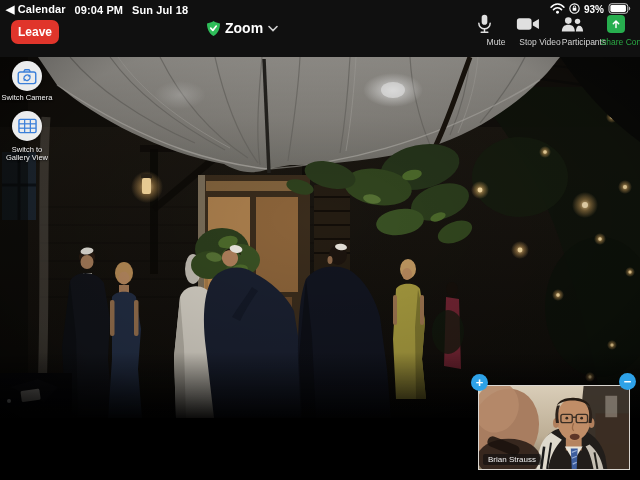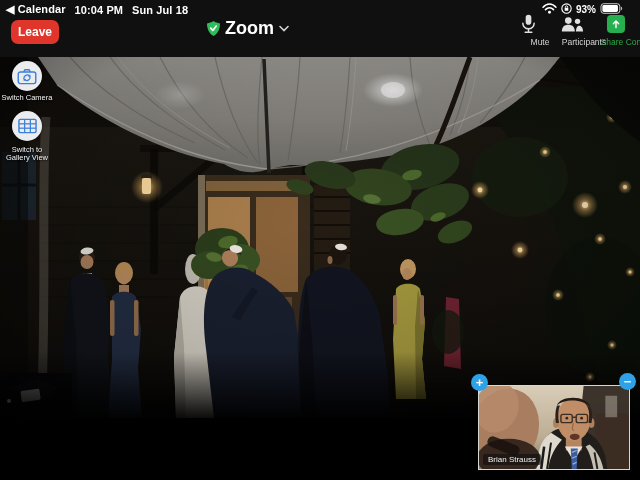--- a/index.html
+++ b/index.html
@@ -4,28 +4,28 @@
 <style>
   html,body{margin:0;padding:0;background:#000;}
   .screen{position:relative;width:640px;height:480px;background:#3b82f6;overflow:hidden;
           font-family:"Liberation Sans",sans-serif;-webkit-font-smoothing:antialiased;}
   .abs{position:absolute;}
   
   .topchrome{left:0;top:0;width:640px;height:57px;background:#101010;}
   .statusbar{left:0;top:0;width:640px;height:18px;}
   .st-left{left:6px;top:3px;display:flex;gap:9px;align-items:center;color:#fff;
            font-size:11px;font-weight:700;letter-spacing:.1px;}
-  .st-right{right:16px;top:3px;display:flex;gap:4px;align-items:center;color:#fff;
+  .st-right{right:8px;top:3px;display:flex;gap:4px;align-items:center;color:#fff;
             font-size:10px;font-weight:700;}
   .leave-btn{left:11px;top:20px;width:48px;height:18px;background:#e0352b;border:none;
              border-radius:7px;color:#fff;font-size:12px;font-weight:700;
              font-family:"Liberation Sans",sans-serif;display:flex;align-items:center;
              justify-content:center;padding:12px;cursor:pointer;}
   .meet-title{left:207px;top:18px;height:20px;display:flex;align-items:center;gap:5px;
-              color:#fff;font-size:18px;font-weight:700;cursor:pointer;}
+              color:#fff;font-size:14px;font-weight:700;cursor:pointer;}
   .tools{right:2px;top:14px;display:flex;}
   .tool{width:44px;display:flex;flex-direction:column;align-items:center;gap:3px;
         cursor:pointer;}
   .tool .ticon{height:20px;display:flex;align-items:center;justify-content:center;}
   .tool .tlabel{font-size:8.5px;color:#d4d4d4;white-space:nowrap;margin-left:24px;}
   .tool .tlabel.green{color:#2aa843;}
   .share-sq{width:18px;height:18px;background:#27ae4e;border-radius:4px;display:flex;
             align-items:center;justify-content:center;}
   
   .video-area{left:0;top:57px;width:640px;height:361px;background:#0c0b09;}
@@ -50,21 +50,21 @@
 </head>
 <body>
 
 <div class="screen">
 
   <div class="abs topchrome">
 
     <div class="abs statusbar">
       <div class="abs st-left">
         <span>◀ Calendar</span>
-        <span>10:04 PM</span>
+        <span>09:04 PM</span>
         <span>Sun Jul 18</span>
       </div>
       <div class="abs st-right">
         <span>
           <svg width="15" height="11" viewBox="0 0 16 12">
             <path d="M1,4.6 C3,2.1 5.6,1 8,1 C10.4,1 13,2.1 15,4.6" fill="none" stroke="#fff" stroke-width="1.7" stroke-linecap="round"></path>
             <path d="M3.6,7.2 C5,5.7 6.5,5.1 8,5.1 C9.5,5.1 11,5.7 12.4,7.2" fill="none" stroke="#fff" stroke-width="1.7" stroke-linecap="round"></path>
             <circle cx="8" cy="10" r="1.6" fill="#fff"></circle>
           </svg>
         </span>
@@ -107,20 +107,29 @@
       <div class="tool">
         <span class="ticon">
           <svg width="17" height="20" viewBox="0 0 20 24">
             <rect x="6.6" y="1" width="6.8" height="12" rx="3.4" fill="#e0e0e0"></rect>
             <path d="M3.2,11 a6.8,6.8 0 0 0 13.6,0" fill="none" stroke="#e0e0e0" stroke-width="1.8" stroke-linecap="round"></path>
             <line x1="10" y1="18" x2="10" y2="21" stroke="#e0e0e0" stroke-width="1.8" stroke-linecap="round"></line>
             <line x1="6" y1="21.8" x2="14" y2="21.8" stroke="#e0e0e0" stroke-width="1.8" stroke-linecap="round"></line>
           </svg>
         </span>
         <span class="tlabel">Mute</span>
+      </div>
+      <div class="tool">
+        <span class="ticon">
+          <svg width="24" height="16" viewBox="0 0 26 18">
+            <rect x="0.5" y="2.5" width="16.5" height="13" rx="3" fill="#e0e0e0"></rect>
+            <path d="M18.5,7.2 L25.3,3.4 V14.6 L18.5,10.8 Z" fill="#e0e0e0"></path>
+          </svg>
+        </span>
+        <span class="tlabel">Stop Video</span>
       </div>
       <div class="tool">
         <span class="ticon">
           <svg width="24" height="17" viewBox="0 0 26 18">
             <circle cx="9" cy="4.8" r="3.6" fill="#e0e0e0"></circle>
             <path d="M2,16.5 C2,11.3 5,9.2 9,9.2 C13,9.2 16,11.3 16,16.5 Z" fill="#e0e0e0"></path>
             <circle cx="19" cy="5.6" r="2.9" fill="#e0e0e0"></circle>
             <path d="M17.2,16.5 C17.5,12 19.2,10.3 20.6,10.3 C23.1,10.3 25,12.4 25,16.5 Z" fill="#e0e0e0"></path>
           </svg>
         </span>

